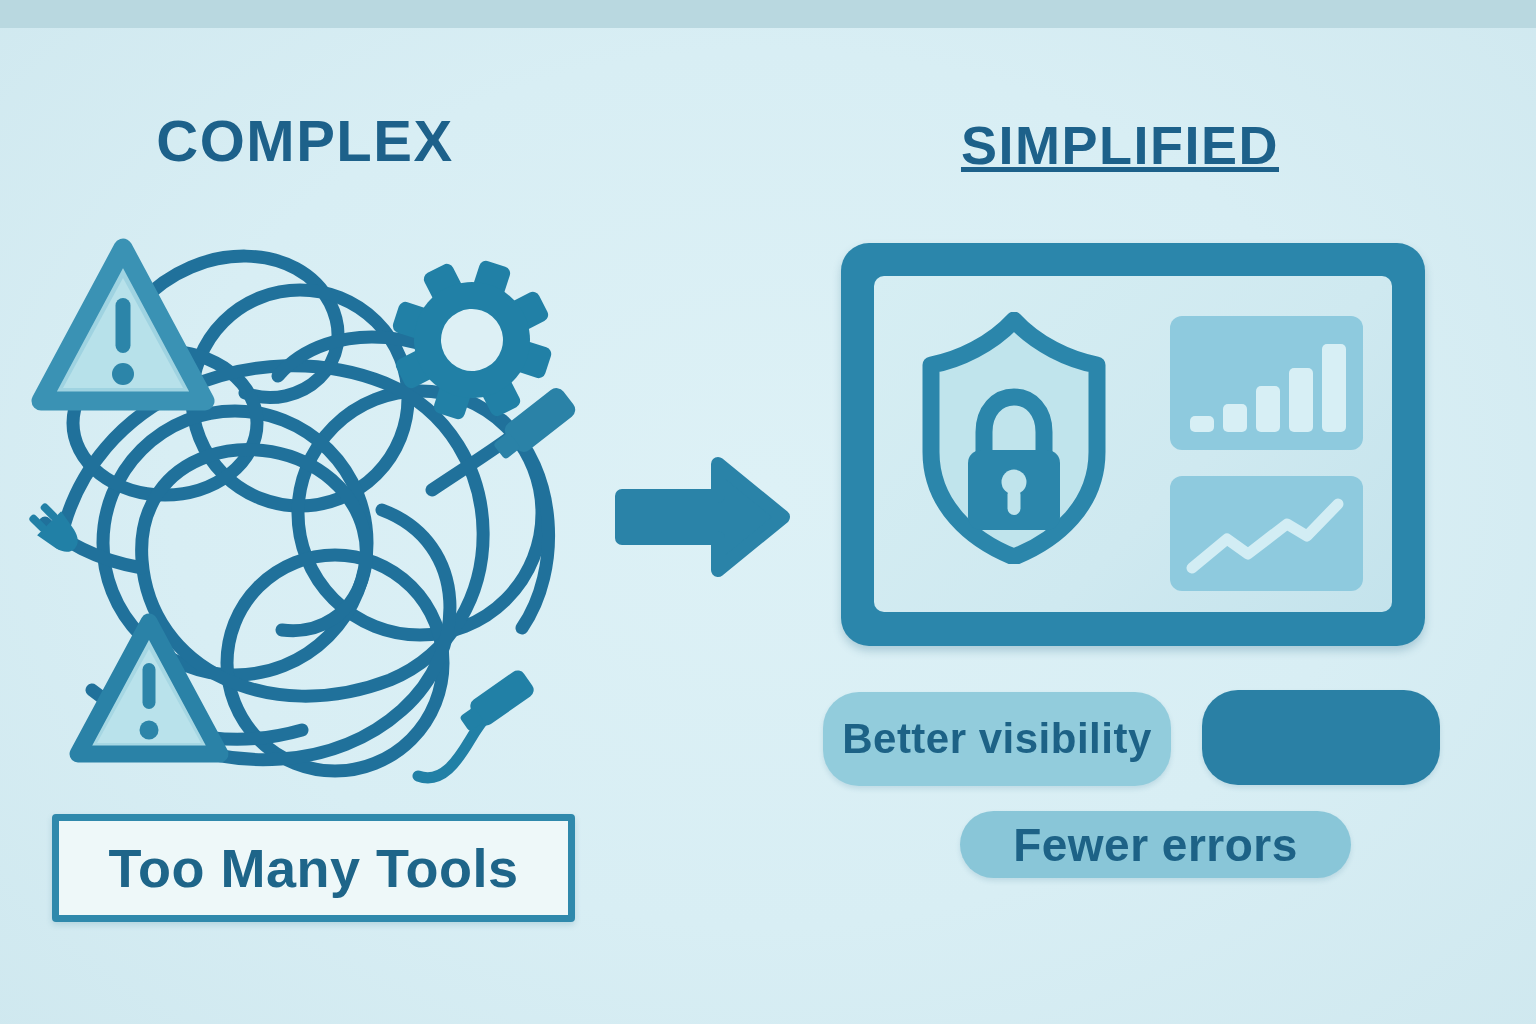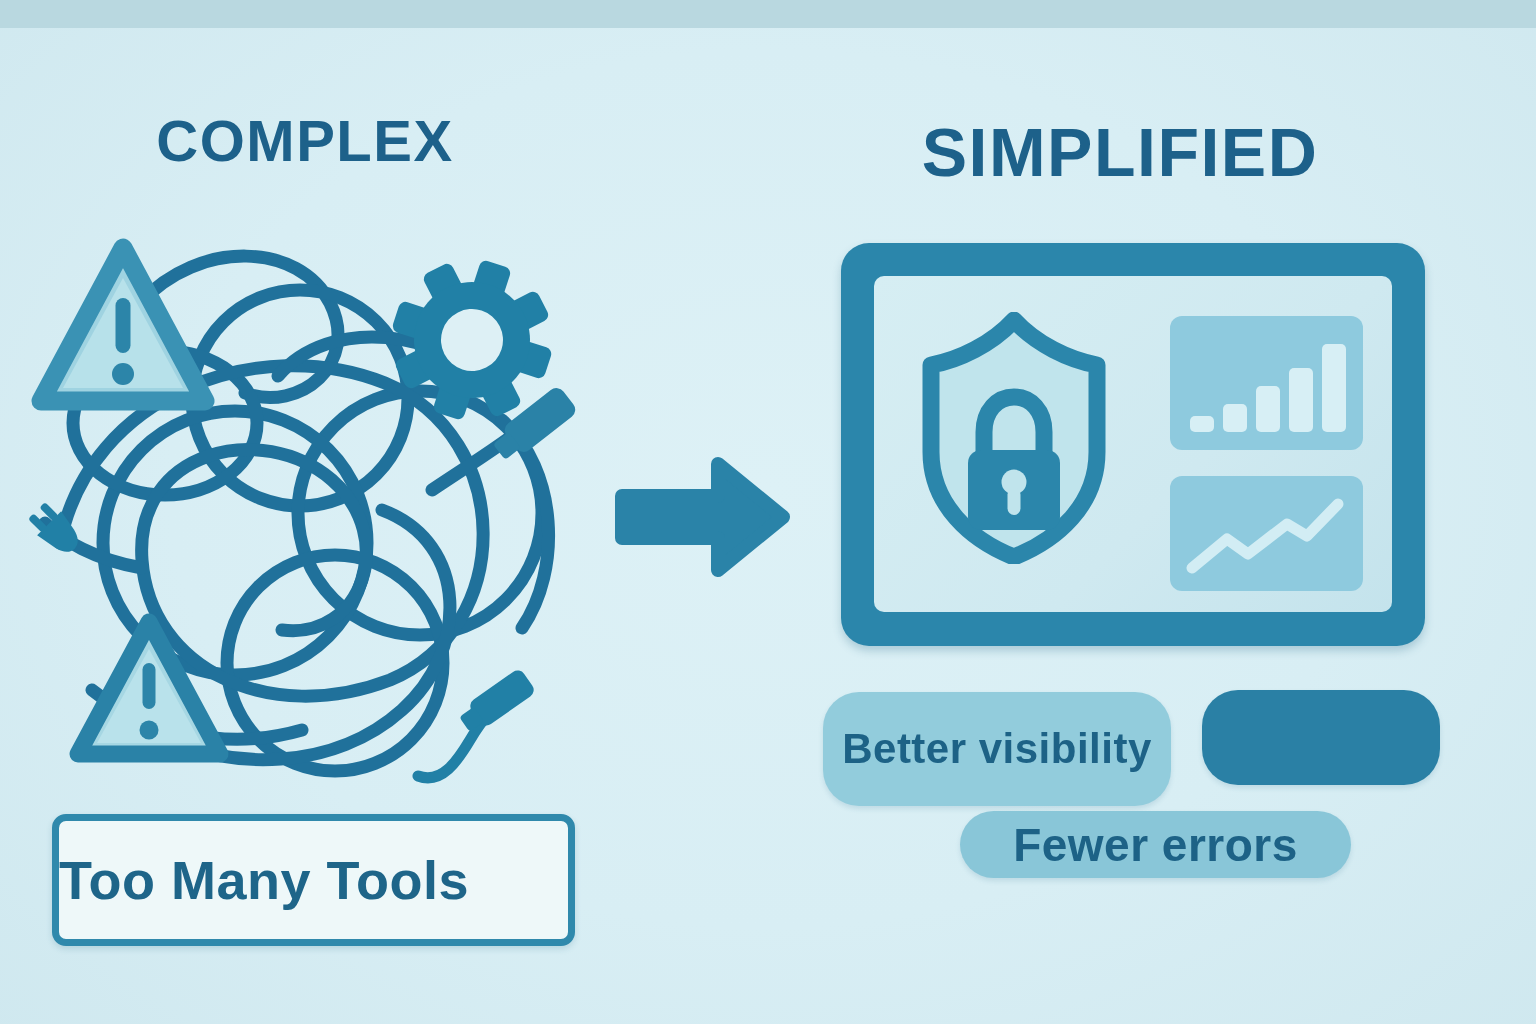--- a/index.html
+++ b/index.html
@@ -7,28 +7,28 @@
     position:relative;width:1536px;height:1024px;overflow:hidden;
     background:radial-gradient(ellipse at 50% 45%, #ddf1f6 0%, #d8eef4 55%, #cfe8ef 100%);
     font-family:"Liberation Sans","DejaVu Sans",sans-serif;
     margin-top:28px;
   }
   .title{
     position:absolute;text-align:center;font-weight:700;color:#1d618a;
     letter-spacing:1.5px;line-height:1;
   }
   #complex-title{left:60px;top:84px;width:490px;font-size:58px;}
-  #simplified-title{left:900px;top:90px;width:440px;font-size:68px;}
+  #simplified-title{left:900px;top:90px;width:440px;font-size:54px;text-decoration:underline;}
   svg{display:block;position:absolute;}
   #tangle-svg{left:0;top:180px;}
   #arrow-svg{left:610px;top:424px;}
   .label-box{
-    position:absolute;left:52px;top:786px;width:523px;height:132px;
-    background:#eef8f9;border:7px solid #2f89ac;border-radius:14px;
-    box-sizing:border-box;display:flex;align-items:center;justify-content:flex-start;
+    position:absolute;left:52px;top:786px;width:523px;height:108px;
+    background:#eef8f9;border:7px solid #2f89ac;border-radius:4px;
+    box-sizing:border-box;display:flex;align-items:center;justify-content:center;
     box-shadow:0 3px 6px rgba(40,110,140,.18);
   }
   .label-box span{font-size:54px;font-weight:700;color:#1e6589;letter-spacing:.5px;}
   .monitor{
     position:absolute;left:841px;top:215px;width:584px;height:403px;
     background:#2b86ab;border-radius:28px;
     box-shadow:0 5px 8px rgba(30,100,130,.25);
   }
   .screen{
     position:absolute;left:33px;top:33px;right:33px;bottom:34px;
@@ -40,21 +40,21 @@
   #line-card{left:296px;top:200px;width:193px;height:115px;}
   .card svg{left:0;top:0;}
   #shield-svg{left:40px;top:36px;}
   .pill{
     position:absolute;display:flex;align-items:center;justify-content:center;
     box-shadow:0 3px 5px rgba(40,110,140,.15);
   }
   .pill.light{color:#1d6286;}
   .pill.dark{color:#f4fbfd;}
   .pill span{font-weight:700;letter-spacing:.5px;}
-  #pill-better{left:823px;top:664px;width:348px;height:114px;border-radius:36px;background:#92ccdc;text-align:right;}
+  #pill-better{left:823px;top:664px;width:348px;height:94px;border-radius:36px;background:#92ccdc;text-align:right;}
   #pill-better span{font-size:42px;}
   #pill-empty{left:1202px;top:662px;width:238px;height:95px;border-radius:36px;background:#2a80a5;}
   #pill-fewer{left:960px;top:783px;width:391px;height:67px;border-radius:42px;background:#89c6d8;}
   #pill-fewer span{font-size:46px;}
   #pill-stronger{left:860px;top:897px;width:448px;height:86px;border-radius:40px;background:#2a80a5;}
   #pill-stronger span{font-size:44px;}
 </style>
 </head>
 <body>
 

